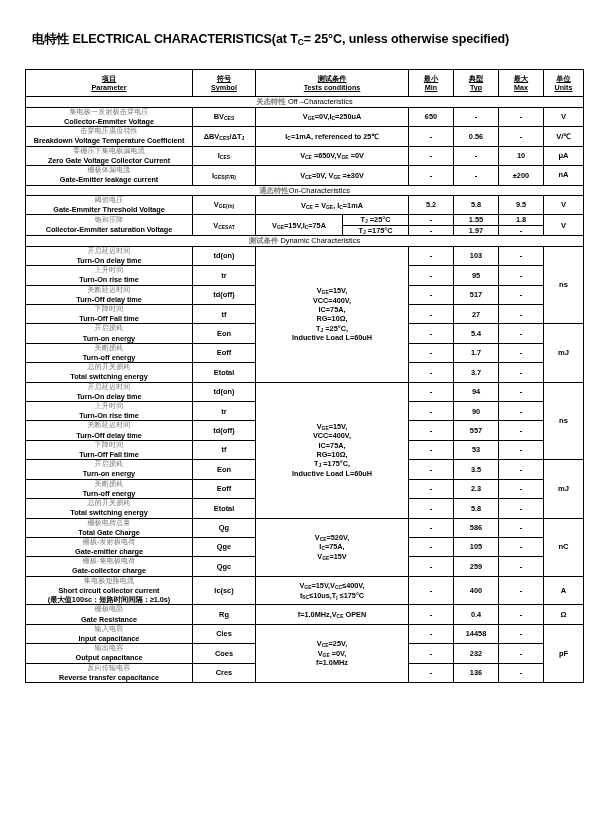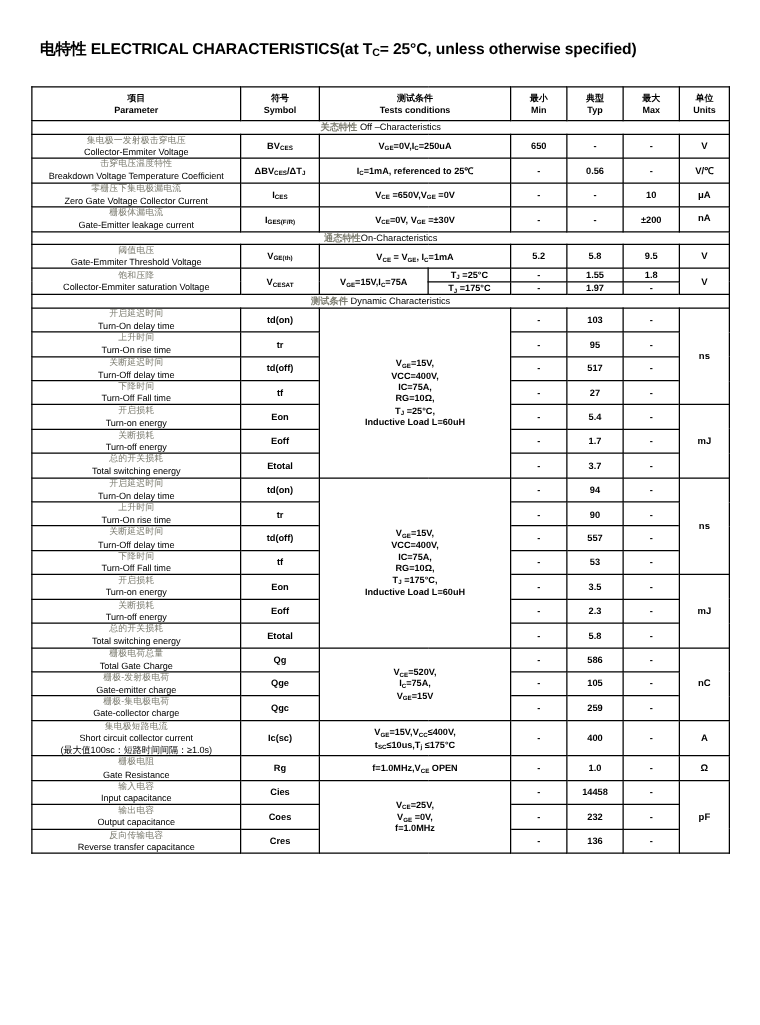--- a/index.html
+++ b/index.html
@@ -45,39 +45,40 @@
   table.spec td, table.spec th {
     border: 1px solid #000000;
     padding: 0;
     vertical-align: middle;
     text-align: center;
     line-height: 1.28;
   }
   table.spec th {
     font-weight: bold;
     padding: 4px 2px;
+    text-decoration: underline;
   }
   th.param-head {
     text-align: left;
     padding-left: 5px;
   }
   td.param {
     text-align: left;
     padding: 2px 3px 2px 5px;
   }
   td.param .cn {
     color: #7a7a6e;
     display: block;
     font-size: 7.1px;
     letter-spacing: 0.1px;
   }
   td.param .en {
     display: block;
     font-size: 7.3px;
-    font-weight: normal;
+    font-weight: bold;
     letter-spacing: -0.05px;
   }
   td.sec {
     text-align: left;
     padding: 3px 3px 3px 5px;
     font-size: 7.4px;
   }
   td.sec .cn { color: #7a7a6e; font-weight: bold; font-family: Liberation Serif, serif; }
   td.sec .en { font-weight: normal; }
   td.sym {
@@ -455,21 +456,21 @@
       </tr>
 
       <tr>
         <td class="param">
           <span class="cn">栅极电阻</span>
           <span class="en">Gate Resistance</span>
         </td>
         <td class="sym">Rg</td>
         <td class="cond" colspan="2">f=1.0MHz,V<sub>CE</sub> OPEN</td>
         <td class="val">-</td>
-        <td class="val">1.0</td>
+        <td class="val">0.4</td>
         <td class="val">-</td>
         <td class="unit">Ω</td>
       </tr>
 
       <tr>
         <td class="param">
             <span class="cn">输入电容</span>
             <span class="en">Input capacitance</span>
           </td>
         <td class="sym">Cies</td>

